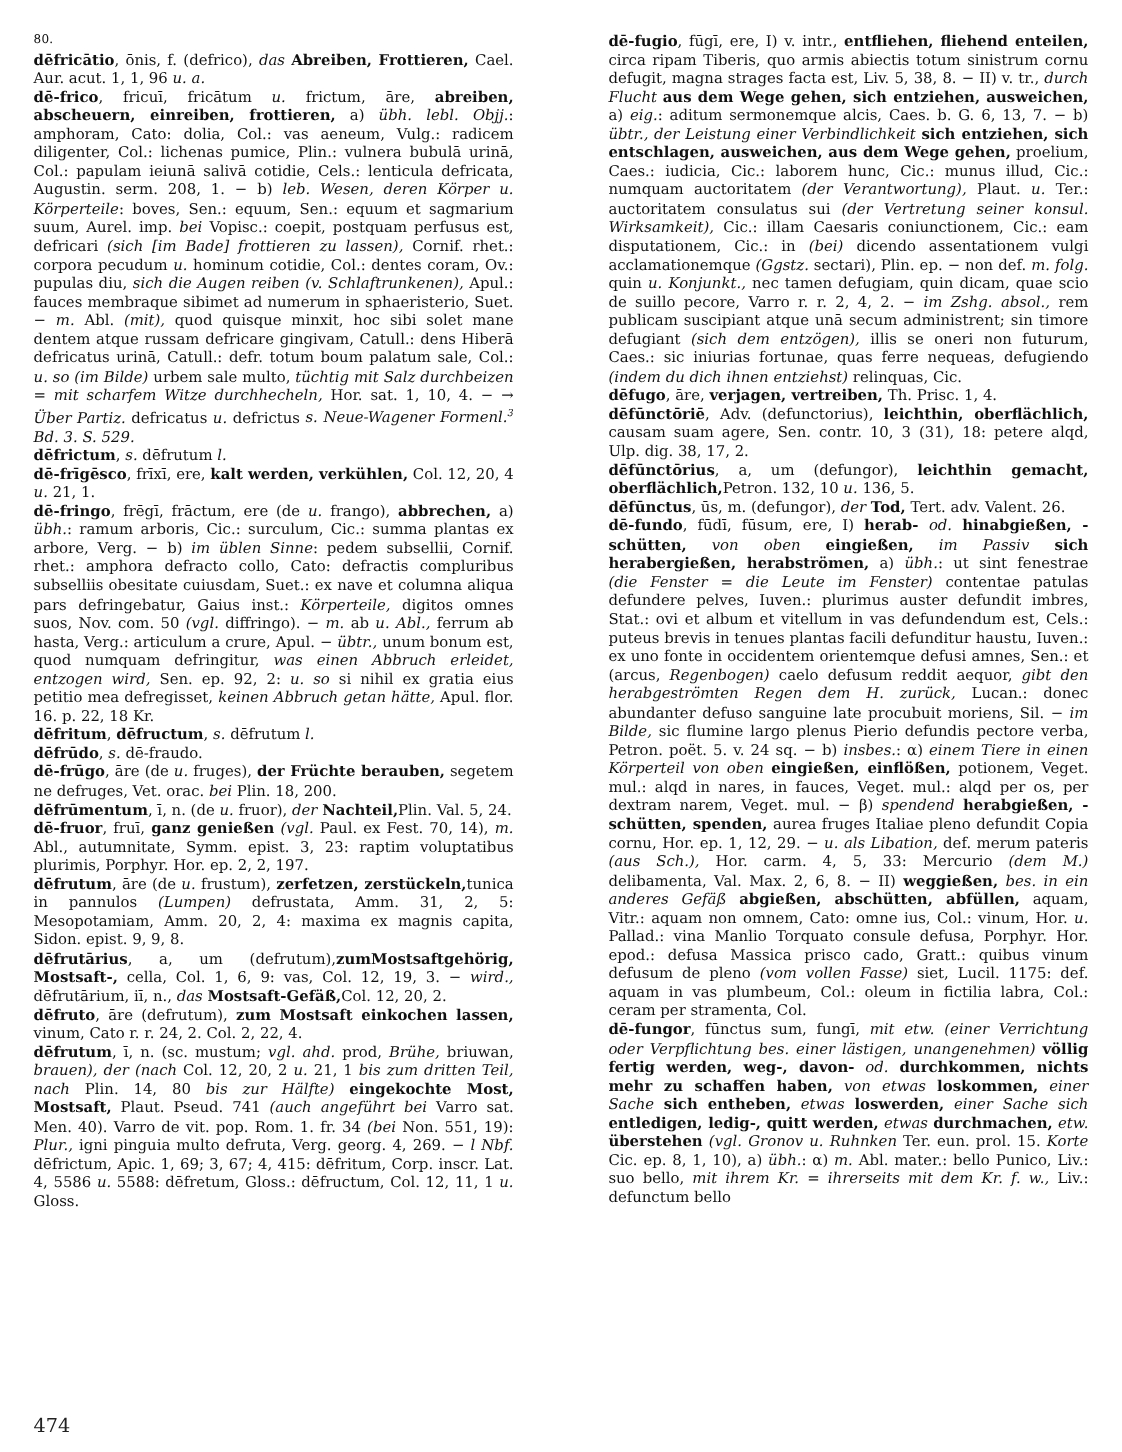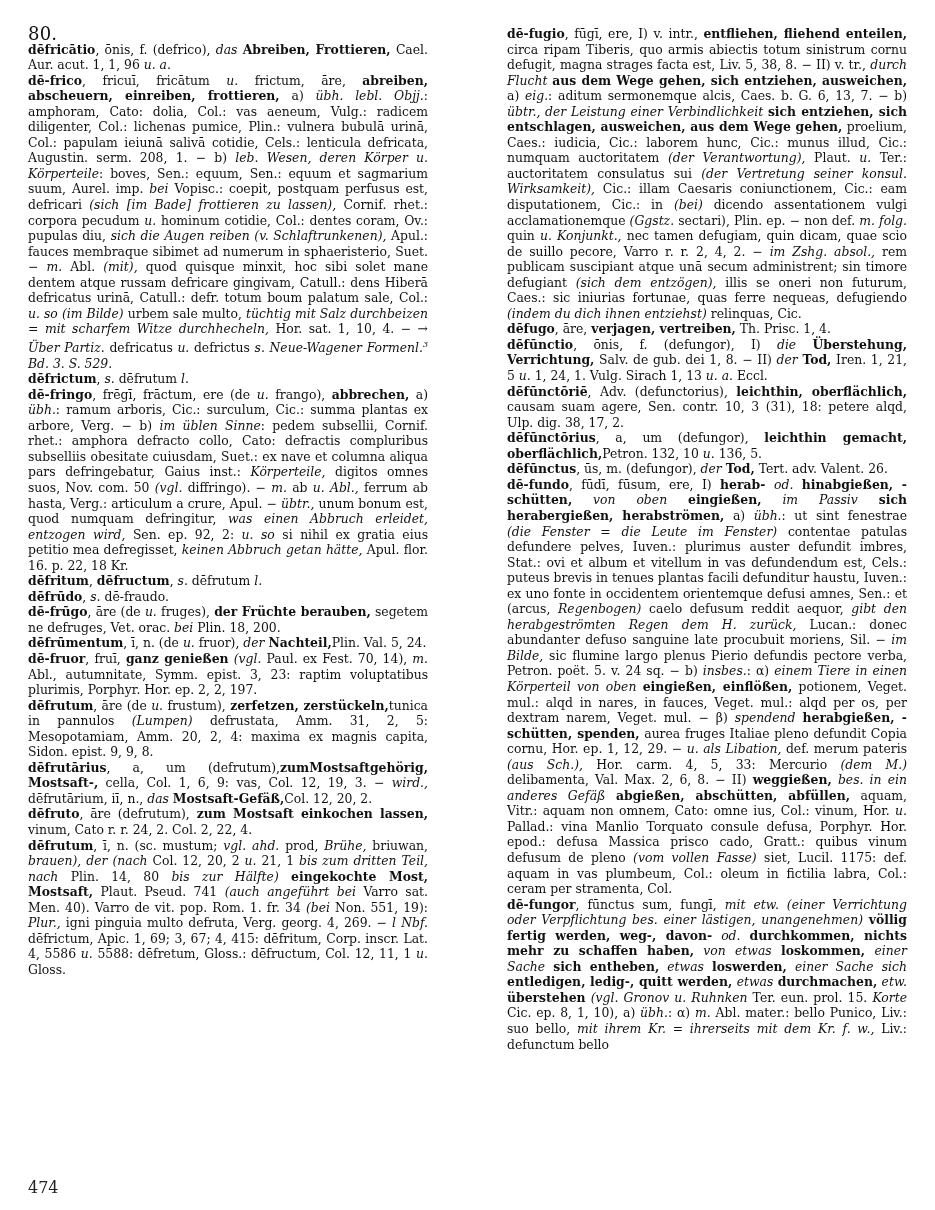--- a/index.html
+++ b/index.html
@@ -27,21 +27,21 @@
   .col{
     width:400px;
     font-size:12.4px;
     line-height:15.55px;
     text-align:justify;
     text-justify:inter-word;
     hyphens:manual;
   }
   .col.right{width:400px;}
   .running-head{
-    font-size:18px;
+    font-size:10px;
     line-height:15.55px;
     margin:0 0 0 0;
     letter-spacing:0.2px;
   }
   .entry{
     margin:0;
     text-indent:0;
     text-align:justify;
   }
   .entry + .entry{margin-top:0;}
@@ -64,36 +64,36 @@
 
 <div class="page">
 
   <div class="columns">
 
     <div class="col left">
       <div class="running-head">80.</div>
       <p class="entry"><span class="hw">dēfricātio</span>, ōnis, f. (defrico), <span class="i">das</span> <span class="bi">Abreiben, Frottieren,</span> Cael. Aur. acut. 1, 1, 96 <span class="i">u. a.</span></p>
       <p class="entry"><span class="hw">dē-frico</span>, fricuī, fricātum <span class="i">u.</span> frictum, āre, <span class="bi">abreiben, abscheuern, einreiben, frottieren,</span> a) <span class="i">übh. lebl. Objj.</span>: amphoram, Cato: dolia, Col.: vas aeneum, Vulg.: radicem diligenter, Col.: lichenas pumice, Plin.: vulnera bubulā urinā, Col.: papulam ieiunā salivā cotidie, Cels.: lenticula defricata, Augustin. serm. 208, 1. − b) <span class="i">leb. Wesen, deren Körper u. Körperteile</span>: boves, Sen.: equum, Sen.: equum et sagmarium suum, Aurel. imp. <span class="i">bei</span> Vopisc.: coepit, postquam perfusus est, defricari <span class="i">(sich [im Bade] frottieren zu lassen),</span> Cornif. rhet.: corpora pecudum <span class="i">u.</span> hominum cotidie, Col.: dentes coram, Ov.: pupulas diu, <span class="i">sich die Augen reiben (v. Schlaftrunkenen),</span> Apul.: fauces membraque sibimet ad numerum in sphaeristerio, Suet. − <span class="i">m.</span> Abl. <span class="i">(mit),</span> quod quisque minxit, hoc sibi solet mane dentem atque russam defricare gingivam, Catull.: dens Hiberā defricatus urinā, Catull.: defr. totum boum palatum sale, Col.: <span class="i">u. so (im Bilde)</span> urbem sale multo, <span class="i">tüchtig mit Salz durchbeizen = mit scharfem Witze durchhecheln,</span> Hor. sat. 1, 10, 4. − → <span class="i">Über Partiz.</span> defricatus <span class="i">u.</span> defrictus <span class="i">s. Neue-Wagener Formenl.<span class="sup">3</span> Bd. 3. S. 529.</span></p>
       <p class="entry"><span class="hw">dēfrictum</span>, <span class="i">s.</span> dēfrutum <span class="i">l.</span></p>
+      <p class="entry"><span class="hw">dē-frīgēsco</span>, frīxī, ere, <span class="bi">kalt werden, verkühlen,</span> Col. 12, 20, 4 <span class="i">u.</span> 21, 1.</p>
       <p class="entry"><span class="hw">dē-fringo</span>, frēgī, frāctum, ere (de <span class="i">u.</span> frango), <span class="bi">abbrechen,</span> a) <span class="i">übh.</span>: ramum arboris, Cic.: surculum, Cic.: summa plantas ex arbore, Verg. − b) <span class="i">im üblen Sinne</span>: pedem subsellii, Cornif. rhet.: amphora defracto collo, Cato: defractis compluribus subselliis obesitate cuiusdam, Suet.: ex nave et columna aliqua pars defringebatur, Gaius inst.: <span class="i">Körperteile,</span> digitos omnes suos, Nov. com. 50 <span class="i">(vgl.</span> diffringo). − <span class="i">m.</span> ab <span class="i">u. Abl.,</span> ferrum ab hasta, Verg.: articulum a crure, Apul. − <span class="i">übtr.,</span> unum bonum est, quod numquam defringitur, <span class="i">was einen Abbruch erleidet, entzogen wird,</span> Sen. ep. 92, 2: <span class="i">u. so</span> si nihil ex gratia eius petitio mea defregisset, <span class="i">keinen Abbruch getan hätte,</span> Apul. flor. 16. p. 22, 18 Kr.</p>
       <p class="entry"><span class="hw">dēfritum</span>, <span class="hw">dēfructum</span>, <span class="i">s.</span> dēfrutum <span class="i">l.</span></p>
       <p class="entry"><span class="hw">dēfrūdo</span>, <span class="i">s.</span> dē-fraudo.</p>
       <p class="entry"><span class="hw">dē-frūgo</span>, āre (de <span class="i">u.</span> fruges), <span class="bi">der Früchte berauben,</span> segetem ne defruges, Vet. orac. <span class="i">bei</span> Plin. 18, 200.</p>
       <p class="entry"><span class="hw">dēfrūmentum</span>, ī, n. (de <span class="i">u.</span> fruor), <span class="i">der</span> <span class="bi">Nachteil,</span>Plin. Val. 5, 24.</p>
       <p class="entry"><span class="hw">dē-fruor</span>, fruī, <span class="bi">ganz genießen</span> <span class="i">(vgl.</span> Paul. ex Fest. 70, 14), <span class="i">m.</span> Abl., autumnitate, Symm. epist. 3, 23: raptim voluptatibus plurimis, Porphyr. Hor. ep. 2, 2, 197.</p>
       <p class="entry"><span class="hw">dēfrutum</span>, āre (de <span class="i">u.</span> frustum), <span class="bi">zerfetzen, zerstückeln,</span>tunica in pannulos <span class="i">(Lumpen)</span> defrustata, Amm. 31, 2, 5: Mesopotamiam, Amm. 20, 2, 4: maxima ex magnis capita, Sidon. epist. 9, 9, 8.</p>
       <p class="entry"><span class="hw">dēfrutārius</span>, a, um (defrutum),<span class="bi">zumMostsaftgehörig, Mostsaft-,</span> cella, Col. 1, 6, 9: vas, Col. 12, 19, 3. − <span class="i">wird.,</span> dēfrutārium, iī, n., <span class="i">das</span> <span class="bi">Mostsaft-Gefäß,</span>Col. 12, 20, 2.</p>
       <p class="entry"><span class="hw">dēfruto</span>, āre (defrutum), <span class="bi">zum Mostsaft einkochen lassen,</span> vinum, Cato r. r. 24, 2. Col. 2, 22, 4.</p>
       <p class="entry"><span class="hw">dēfrutum</span>, ī, n. (sc. mustum; <span class="i">vgl. ahd.</span> prod, <span class="i">Brühe,</span> briuwan, <span class="i">brauen), der (nach</span> Col. 12, 20, 2 <span class="i">u.</span> 21, 1 <span class="i">bis zum dritten Teil, nach</span> Plin. 14, 80 <span class="i">bis zur Hälfte)</span> <span class="bi">eingekochte Most, Mostsaft,</span> Plaut. Pseud. 741 <span class="i">(auch angeführt bei</span> Varro sat. Men. 40). Varro de vit. pop. Rom. 1. fr. 34 <span class="i">(bei</span> Non. 551, 19): <span class="i">Plur.,</span> igni pinguia multo defruta, Verg. georg. 4, 269. − <span class="i">l Nbf.</span> dēfrictum, Apic. 1, 69; 3, 67; 4, 415: dēfritum, Corp. inscr. Lat. 4, 5586 <span class="i">u.</span> 5588: dēfretum, Gloss.: dēfructum, Col. 12, 11, 1 <span class="i">u.</span> Gloss.</p>
     </div>
 
     <div class="col right">
       <p class="entry"><span class="hw">dē-fugio</span>, fūgī, ere, I) v. intr., <span class="bi">entfliehen, fliehend enteilen,</span> circa ripam Tiberis, quo armis abiectis totum sinistrum cornu defugit, magna strages facta est, Liv. 5, 38, 8. − II) v. tr., <span class="i">durch Flucht</span> <span class="bi">aus dem Wege gehen, sich entziehen, ausweichen,</span> a) <span class="i">eig.</span>: aditum sermonemque alcis, Caes. b. G. 6, 13, 7. − b) <span class="i">übtr., der Leistung einer Verbindlichkeit</span> <span class="bi">sich entziehen, sich entschlagen, ausweichen, aus dem Wege gehen,</span> proelium, Caes.: iudicia, Cic.: laborem hunc, Cic.: munus illud, Cic.: numquam auctoritatem <span class="i">(der Verantwortung),</span> Plaut. <span class="i">u.</span> Ter.: auctoritatem consulatus sui <span class="i">(der Vertretung seiner konsul. Wirksamkeit),</span> Cic.: illam Caesaris coniunctionem, Cic.: eam disputationem, Cic.: in <span class="i">(bei)</span> dicendo assentationem vulgi acclamationemque <span class="i">(Ggstz.</span> sectari), Plin. ep. − non def. <span class="i">m. folg.</span> quin <span class="i">u. Konjunkt.,</span> nec tamen defugiam, quin dicam, quae scio de suillo pecore, Varro r. r. 2, 4, 2. − <span class="i">im Zshg. absol.,</span> rem publicam suscipiant atque unā secum administrent; sin timore defugiant <span class="i">(sich dem entzögen),</span> illis se oneri non futurum, Caes.: sic iniurias fortunae, quas ferre nequeas, defugiendo <span class="i">(indem du dich ihnen entziehst)</span> relinquas, Cic.</p>
       <p class="entry"><span class="hw">dēfugo</span>, āre, <span class="bi">verjagen, vertreiben,</span> Th. Prisc. 1, 4.</p>
-      <p class="entry"><span class="hw">dēfūnctio</span>, ōnis, f. (defungor), I) <span class="i">die</span> <span class="bi">Überstehung, Verrichtung,</span> Salv. de gub. dei 1, 8. − II) <span class="i">der</span> <span class="bi">Tod,</span> Iren. 1, 21, 5 <span class="i">u.</span> 1, 24, 1. Vulg. Sirach 1, 13 <span class="i">u. a.</span> Eccl.</p>
       <p class="entry"><span class="hw">dēfūnctōriē</span>, Adv. (defunctorius), <span class="bi">leichthin, oberflächlich,</span> causam suam agere, Sen. contr. 10, 3 (31), 18: petere alqd, Ulp. dig. 38, 17, 2.</p>
       <p class="entry"><span class="hw">dēfūnctōrius</span>, a, um (defungor), <span class="bi">leichthin gemacht, oberflächlich,</span>Petron. 132, 10 <span class="i">u.</span> 136, 5.</p>
       <p class="entry"><span class="hw">dēfūnctus</span>, ūs, m. (defungor), <span class="i">der</span> <span class="bi">Tod,</span> Tert. adv. Valent. 26.</p>
       <p class="entry"><span class="hw">dē-fundo</span>, fūdī, fūsum, ere, I) <span class="bi">herab- </span><span class="i">od.</span> <span class="bi">hinabgießen, -schütten,</span> <span class="i">von oben</span> <span class="bi">eingießen,</span> <span class="i">im Passiv</span> <span class="bi">sich herabergießen, herabströmen,</span> a) <span class="i">übh.</span>: ut sint fenestrae <span class="i">(die Fenster = die Leute im Fenster)</span> contentae patulas defundere pelves, Iuven.: plurimus auster defundit imbres, Stat.: ovi et album et vitellum in vas defundendum est, Cels.: puteus brevis in tenues plantas facili defunditur haustu, Iuven.: ex uno fonte in occidentem orientemque defusi amnes, Sen.: et (arcus, <span class="i">Regenbogen)</span> caelo defusum reddit aequor, <span class="i">gibt den herabgeströmten Regen dem H. zurück,</span> Lucan.: donec abundanter defuso sanguine late procubuit moriens, Sil. − <span class="i">im Bilde,</span> sic flumine largo plenus Pierio defundis pectore verba, Petron. poët. 5. v. 24 sq. − b) <span class="i">insbes.</span>: α) <span class="i">einem Tiere in einen Körperteil von oben</span> <span class="bi">eingießen, einflößen,</span> potionem, Veget. mul.: alqd in nares, in fauces, Veget. mul.: alqd per os, per dextram narem, Veget. mul. − β) <span class="i">spendend</span> <span class="bi">herabgießen, -schütten, spenden,</span> aurea fruges Italiae pleno defundit Copia cornu, Hor. ep. 1, 12, 29. − <span class="i">u. als Libation,</span> def. merum pateris <span class="i">(aus Sch.),</span> Hor. carm. 4, 5, 33: Mercurio <span class="i">(dem M.)</span> delibamenta, Val. Max. 2, 6, 8. − II) <span class="bi">weggießen,</span> <span class="i">bes. in ein anderes Gefäß</span> <span class="bi">abgießen, abschütten, abfüllen,</span> aquam, Vitr.: aquam non omnem, Cato: omne ius, Col.: vinum, Hor. <span class="i">u.</span> Pallad.: vina Manlio Torquato consule defusa, Porphyr. Hor. epod.: defusa Massica prisco cado, Gratt.: quibus vinum defusum de pleno <span class="i">(vom vollen Fasse)</span> siet, Lucil. 1175: def. aquam in vas plumbeum, Col.: oleum in fictilia labra, Col.: ceram per stramenta, Col.</p>
       <p class="entry"><span class="hw">dē-fungor</span>, fūnctus sum, fungī, <span class="i">mit etw. (einer Verrichtung oder Verpflichtung bes. einer lästigen, unangenehmen)</span> <span class="bi">völlig fertig werden, weg-, davon-</span> <span class="i">od.</span> <span class="bi">durchkommen, nichts mehr zu schaffen haben,</span> <span class="i">von etwas</span> <span class="bi">loskommen,</span> <span class="i">einer Sache</span> <span class="bi">sich entheben,</span> <span class="i">etwas</span> <span class="bi">loswerden,</span> <span class="i">einer Sache sich</span> <span class="bi">entledigen, ledig-, quitt werden,</span> <span class="i">etwas</span> <span class="bi">durchmachen,</span> <span class="i">etw.</span> <span class="bi">überstehen</span> <span class="i">(vgl. Gronov u. Ruhnken</span> Ter. eun. prol. 15. <span class="i">Korte</span> Cic. ep. 8, 1, 10), a) <span class="i">übh.</span>: α) <span class="i">m.</span> Abl. mater.: bello Punico, Liv.: suo bello, <span class="i">mit ihrem Kr. = ihrerseits mit dem Kr. f. w.,</span> Liv.: defunctum bello</p>
     </div>
 
   </div>
 
   <div class="folio">474</div>

